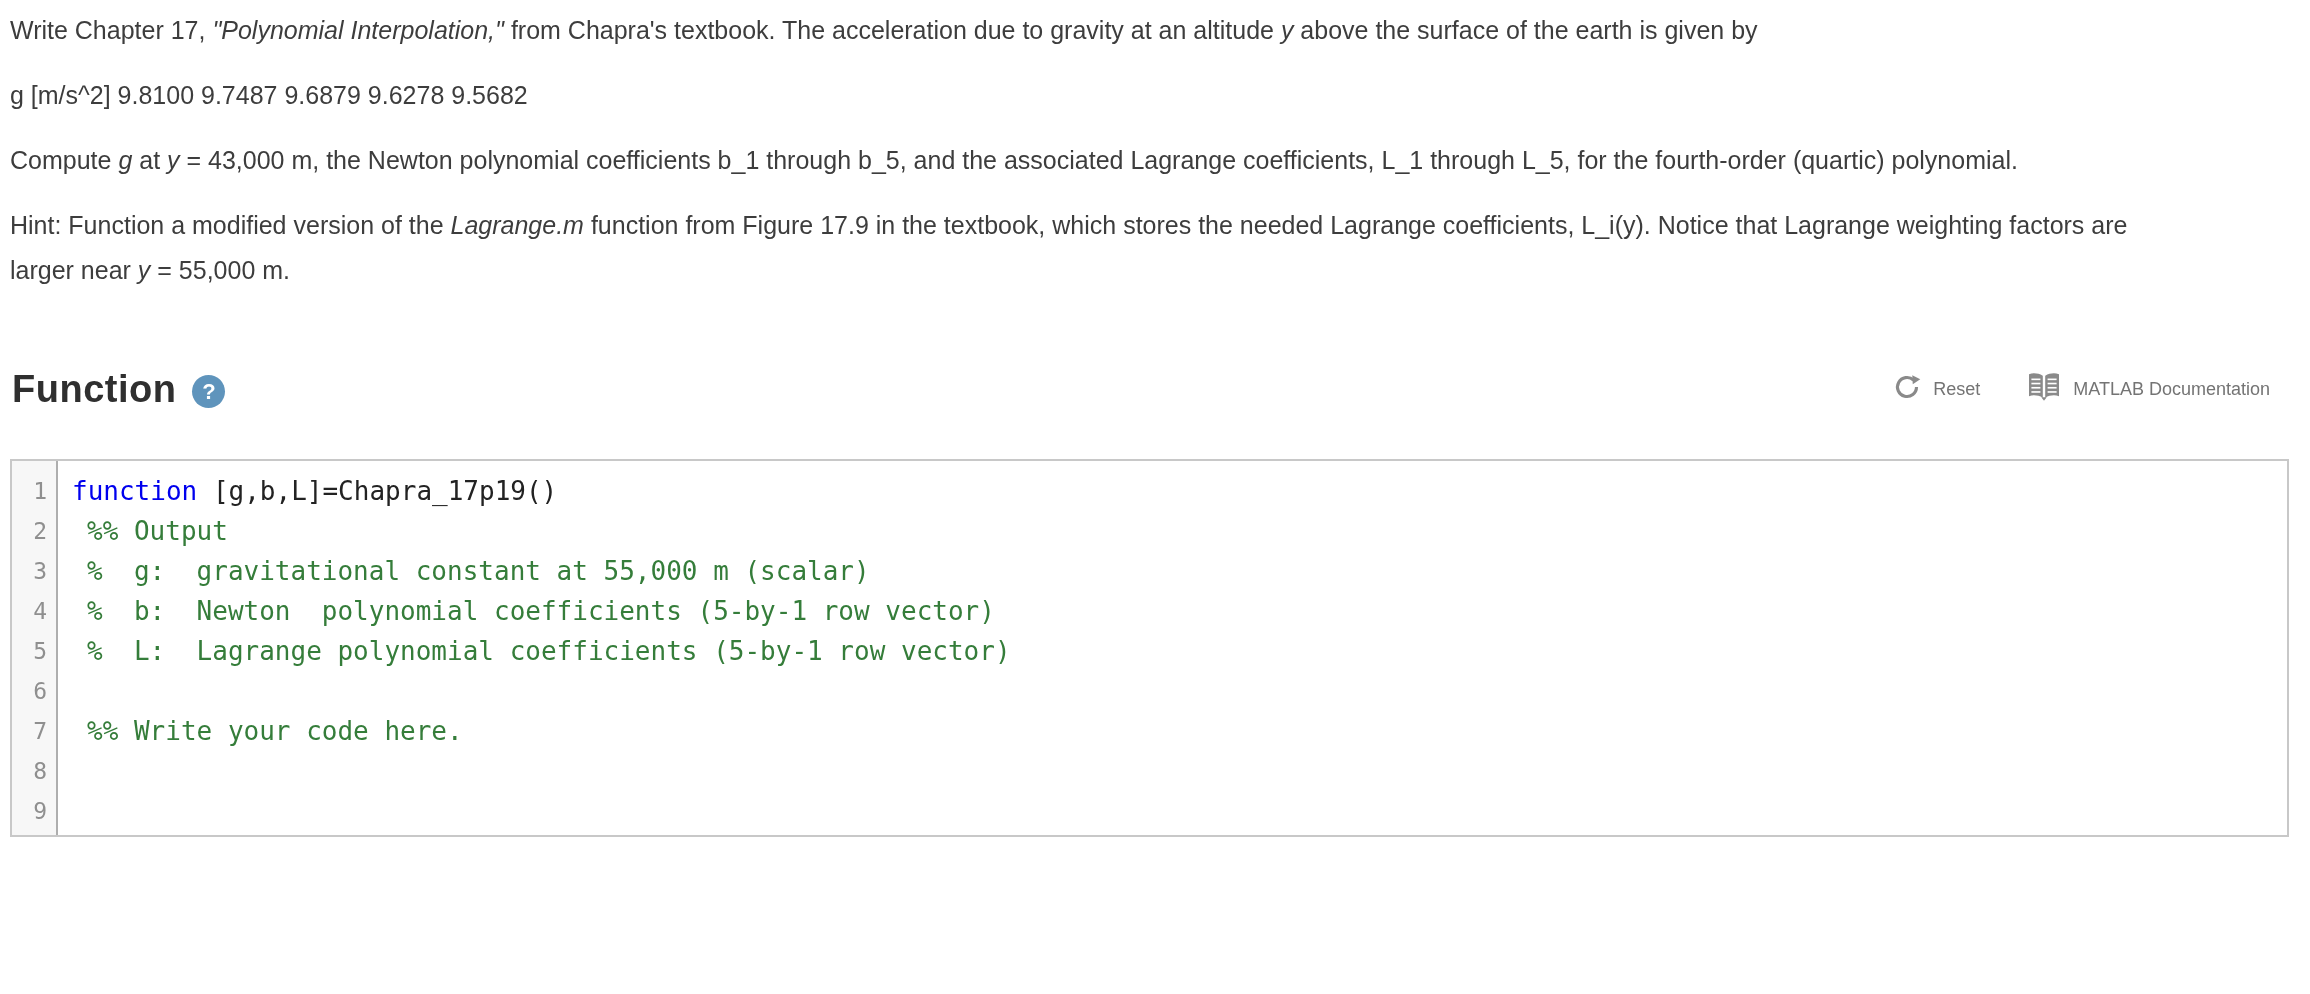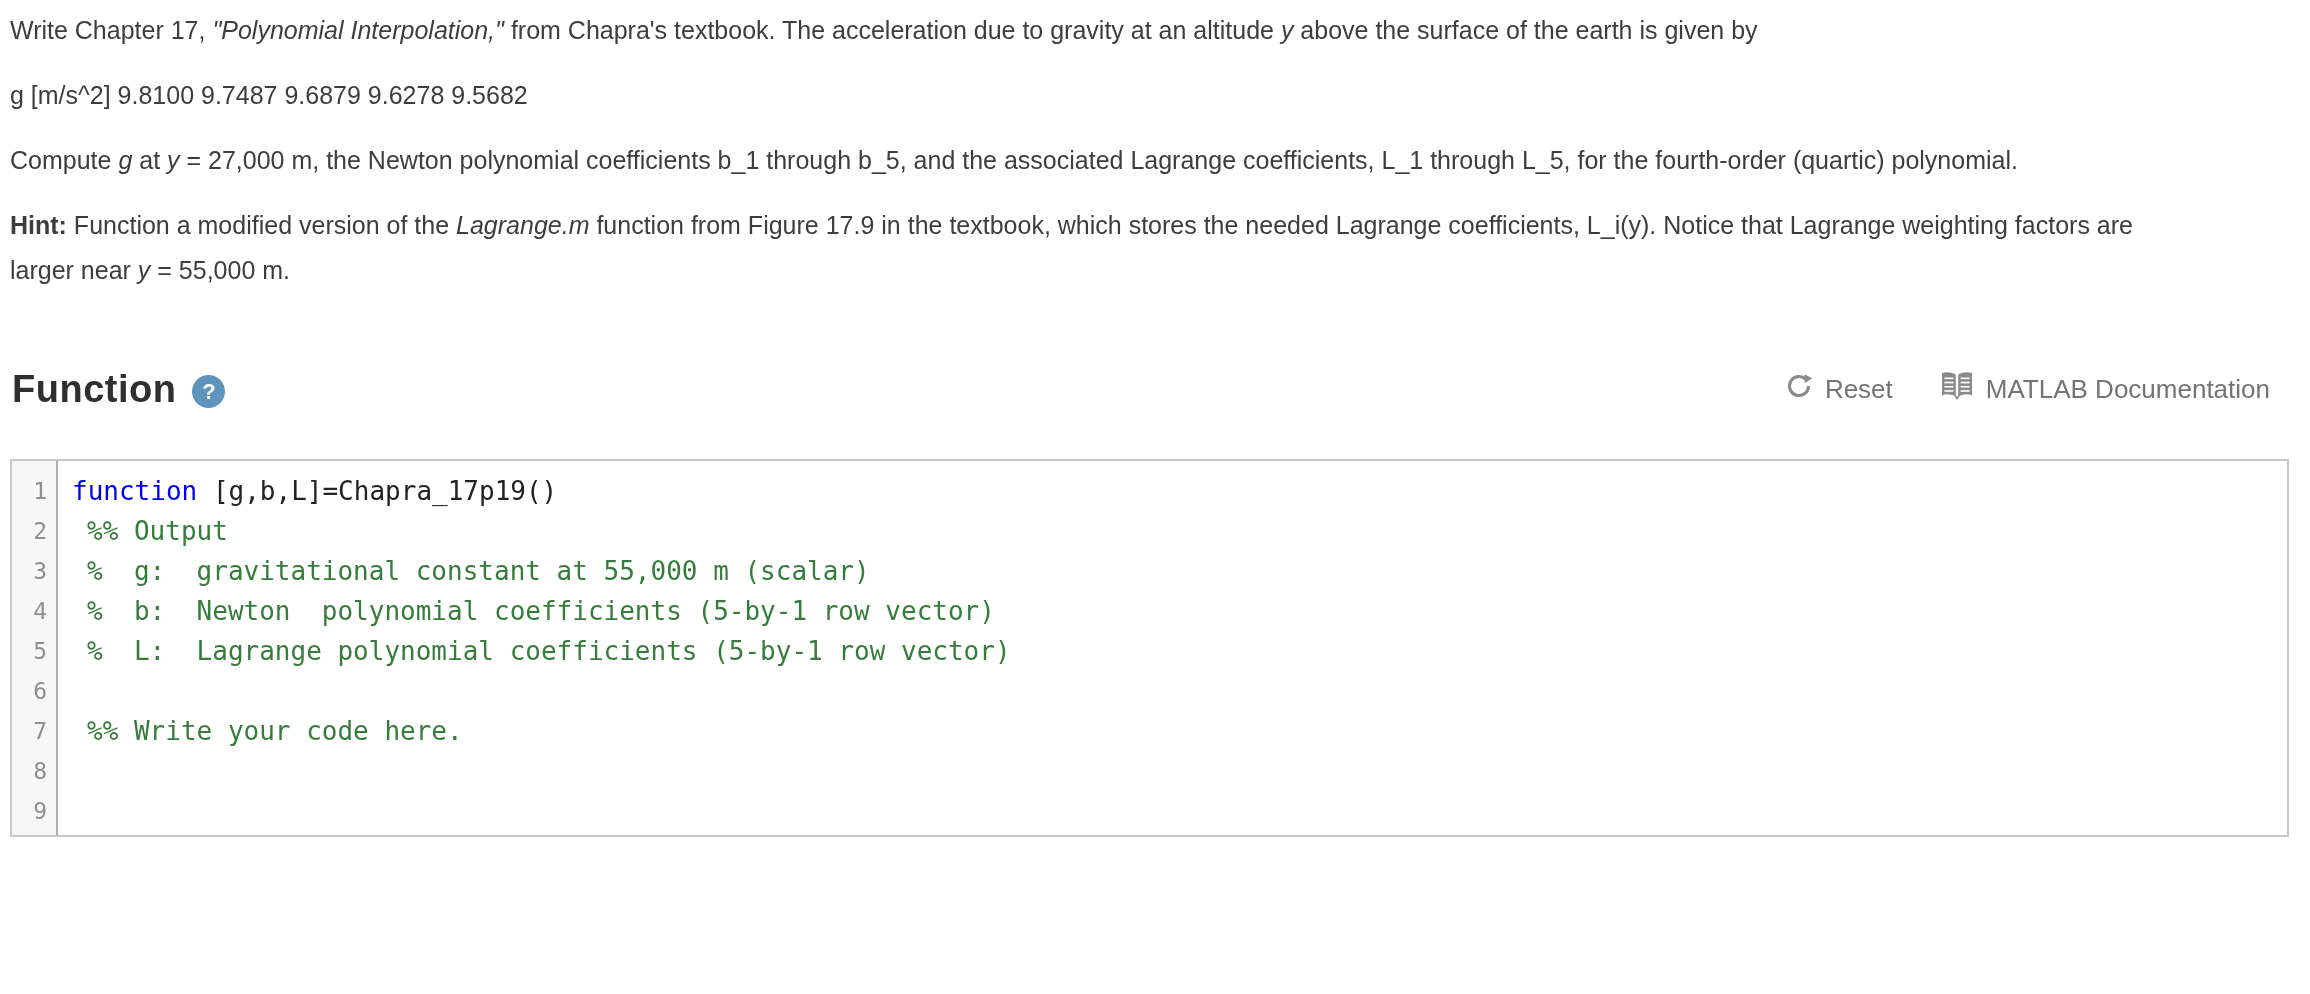--- a/index.html
+++ b/index.html
@@ -6,35 +6,35 @@
   body{
     width:2310px;height:994px;overflow:hidden;
     font-family:"Liberation Sans",sans-serif;color:#3d3d3d;
   }
   .page{padding:8px 14px 0 10px;}
 
   
   .problem{max-width:2155px;font-size:25px;line-height:45px;}
   .problem p{margin:0 0 20px 0;}
   .it{font-style:italic;}
-  .bd{font-weight:bold;}
+  .bd{font-weight:normal;}
 
   
   .fn-row{display:flex;justify-content:space-between;align-items:center;margin:75px 26px 0 2px;}
   .fn-left{display:flex;align-items:center;gap:16px;}
   .fn-title{font-size:38px;font-weight:bold;color:#2f2f2f;margin:0;letter-spacing:0.5px;}
   .help{
     width:33px;height:33px;border-radius:50%;background:var(--help-blue,#5f94bc);
     color:#fff;font-size:22px;font-weight:bold;display:flex;align-items:center;
     justify-content:center;cursor:pointer;user-select:none;margin-top:4px;
   }
   .actions{display:flex;align-items:center;gap:46px;}
   .action{
     display:flex;align-items:center;gap:11px;background:none;border:none;padding:0;
-    color:#747474;font-size:26px;font-family:"Liberation Sans",sans-serif;cursor:pointer;
+    color:#747474;font-size:18px;font-family:"Liberation Sans",sans-serif;cursor:pointer;
   }
   .action svg{color:#8a8a8a;flex:0 0 auto;}
 
   
   .editor{
     margin-top:48px;width:2279px;box-sizing:border-box;
     border:2px solid #c8c8c8;display:flex;background:#fff;
   }
   .gutter{
     width:44px;flex:0 0 44px;background:#f7f7f7;border-right:2px solid #aeaeae;
@@ -54,21 +54,21 @@
   .tok-plain{color:#222222;}
 </style>
 </head>
 <body>
 
 <div class="page">
 
   <section class="problem">
     <p><span>Write Chapter 17, </span><span class="it">"Polynomial Interpolation,"</span><span> from Chapra's textbook. The acceleration due to gravity at an altitude </span><span class="it">y</span><span> above the surface of the earth is given by</span></p>
     <p>g [m/s^2] 9.8100 9.7487 9.6879 9.6278 9.5682</p>
-    <p><span>Compute </span><span class="it">g</span><span> at </span><span class="it">y</span><span> = 27,000 m, the Newton polynomial coefficients b_1 through b_5, and the associated Lagrange coefficients, L_1 through L_5, for the fourth-order (quartic) polynomial.</span></p>
+    <p><span>Compute </span><span class="it">g</span><span> at </span><span class="it">y</span><span> = 43,000 m, the Newton polynomial coefficients b_1 through b_5, and the associated Lagrange coefficients, L_1 through L_5, for the fourth-order (quartic) polynomial.</span></p>
     <p><span class="bd">Hint:</span><span> Function a modified version of the </span><span class="it">Lagrange.m</span><span> function from Figure 17.9 in the textbook, which stores the needed Lagrange coefficients, L_i(y). Notice that Lagrange weighting factors are larger near </span><span class="it">y</span><span> = 55,000 m.</span></p>
   </section>
 
   <div class="fn-row">
     <div class="fn-left">
       <h2 class="fn-title">Function</h2>
       <span class="help">?</span>
     </div>
     <div class="actions">
       <button class="action">

